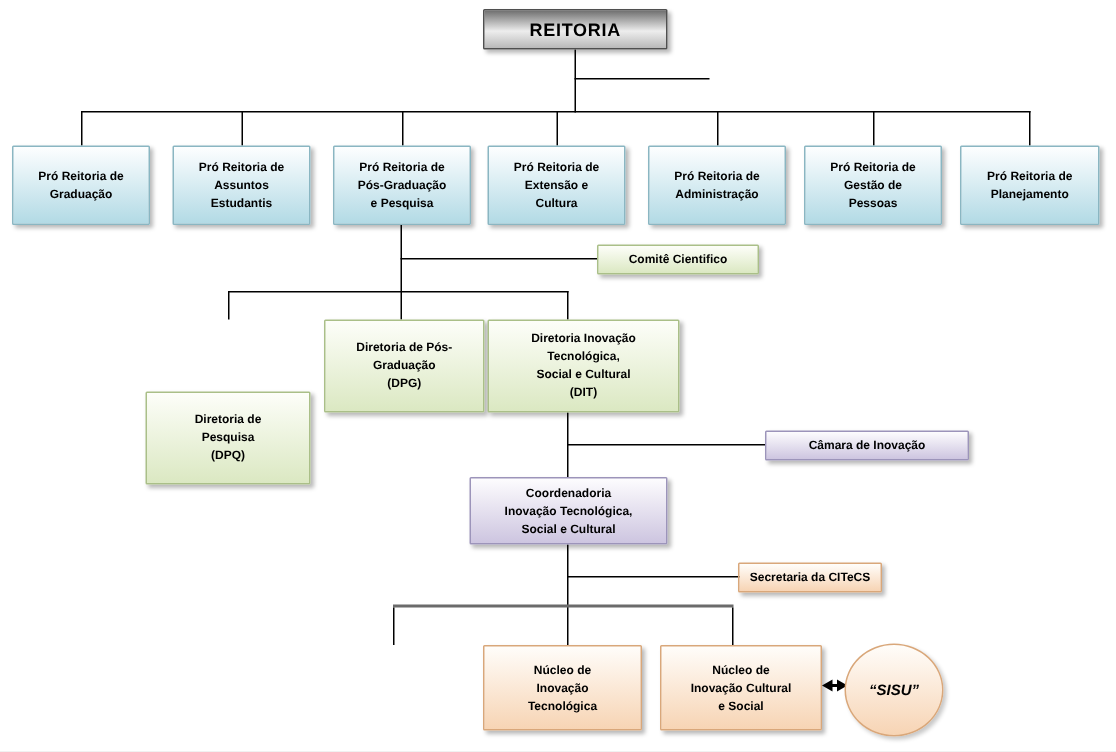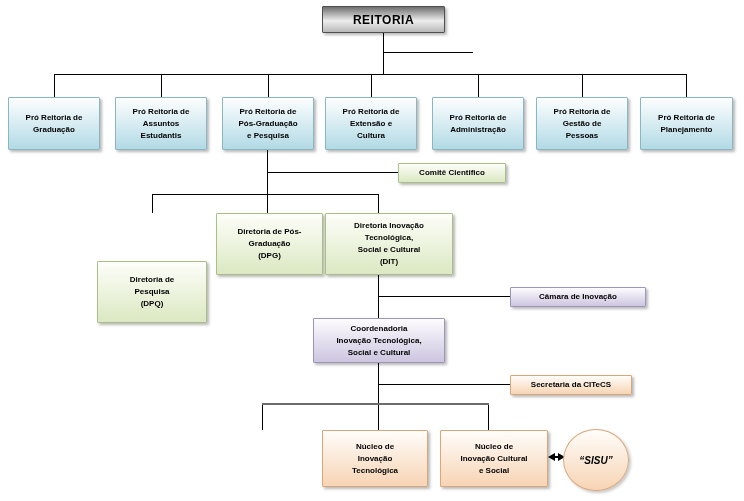--- a/index.html
+++ b/index.html
@@ -162,21 +162,21 @@
   <div class="node purple" style="left:510px; top:287px; width:136px; height:20px;">
     <span class="lbl">Câmara de Inovação</span>
   </div>
 
   <div class="node purple" style="left:313px; top:318px; width:132px; height:45px;">
     <span class="lbl">Coordenadoria
 Inovação Tecnológica,
 Social e Cultural</span>
   </div>
 
-  <div class="node peach" style="left:510px; top:375px; width:122px; height:20px;">
+  <div class="node peach" style="left:492px; top:375px; width:96px; height:20px;">
     <span class="lbl">Secretaria da CITeCS</span>
   </div>
 
   <div class="node peach" style="left:322px; top:430px; width:106px; height:57px;">
     <span class="lbl">Núcleo de
 Inovação
 Tecnológica</span>
   </div>
   <div class="node peach" style="left:440px; top:430px; width:108px; height:57px;">
     <span class="lbl">Núcleo de

